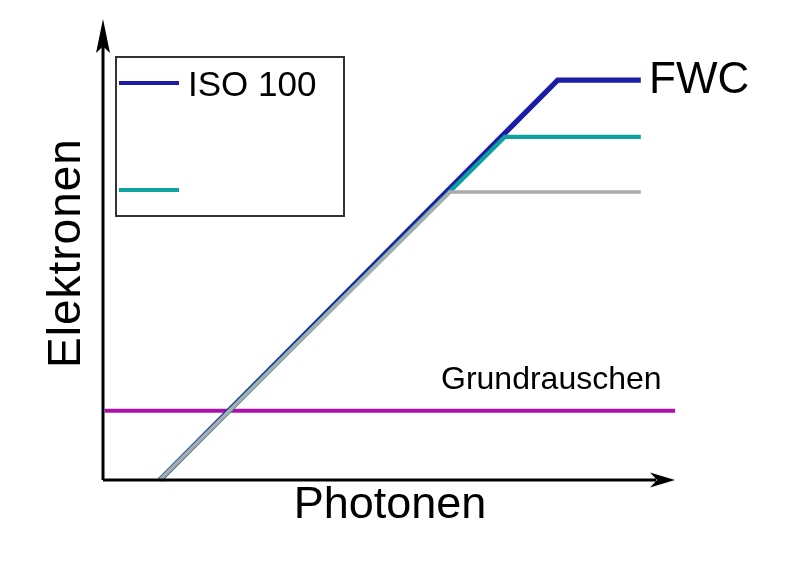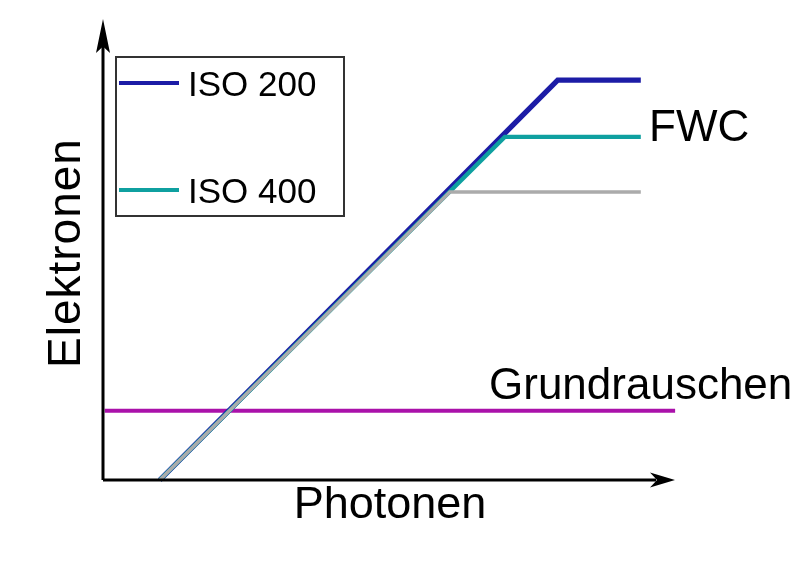--- a/index.html
+++ b/index.html
@@ -16,22 +16,22 @@
     left:64px;top:253px;
     transform:translate(-50%,-50%) rotate(-90deg);
     font-size:46px;letter-spacing:1px;
   }
   .xlabel{
     left:390px;top:480px;
     transform:translateX(-50%);
     font-size:45px;
   }
   .annotation{position:absolute;color:#000;white-space:nowrap;line-height:1;}
-  .fwc{left:649px;top:79px;transform:translateY(-52%);font-size:44px;margin-top:48px;}
-  .noise-label{left:441px;top:362px;font-size:44px;margin-left:48px;}
+  .fwc{left:649px;top:79px;transform:translateY(-52%);font-size:44px;}
+  .noise-label{left:441px;top:362px;font-size:32px;}
   .legend{
     position:absolute;left:115px;top:56px;
     width:230px;height:161px;
     box-sizing:border-box;
     border:2px solid #333;
     background:#ffffff;
     display:flex;flex-direction:column;justify-content:space-between;
     padding:0 0 0 2px;
   }
   .legend-row{
@@ -60,25 +60,24 @@
 
     <line x1="103" y1="480" x2="103" y2="44" stroke="#000" stroke-width="3"></line>
     <line x1="103" y1="480" x2="656" y2="480" stroke="#000" stroke-width="3"></line>
     <polygon points="103,19 96,53 103,46.5 110,53" fill="#000"></polygon>
     <polygon points="675,480 650,472.5 657,480 650,487.5" fill="#000"></polygon>
   </svg>
 
   <div class="legend">
     <div class="legend-row">
       <span class="legend-swatch" style="background: rgb(28, 28, 166);"></span>
-      <span class="legend-label">ISO 200</span>
+      <span class="legend-label">ISO 100</span>
     </div>
     <div class="legend-row">
       <span class="legend-swatch" style="background: rgb(15, 160, 160);"></span>
-      <span class="legend-label">ISO 400</span>
     </div>
   </div>
 
   <div class="axis-label ylabel">Elektronen</div>
   <div class="axis-label xlabel">Photonen</div>
   <div class="annotation fwc">FWC</div>
   <div class="annotation noise-label">Grundrauschen</div>
 
 </div>
 

